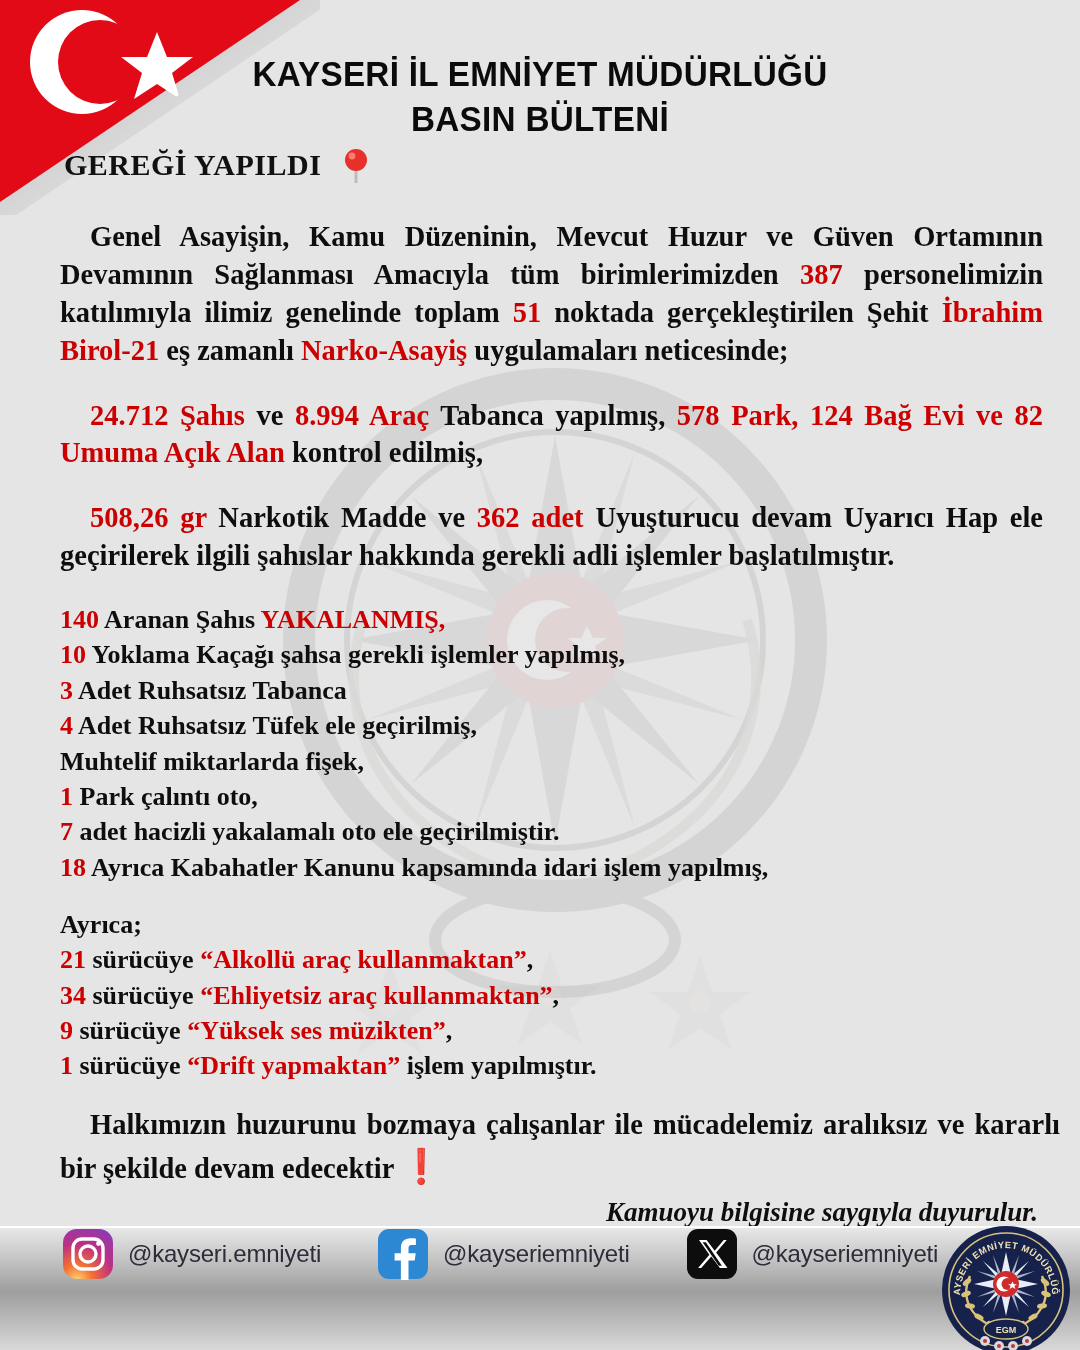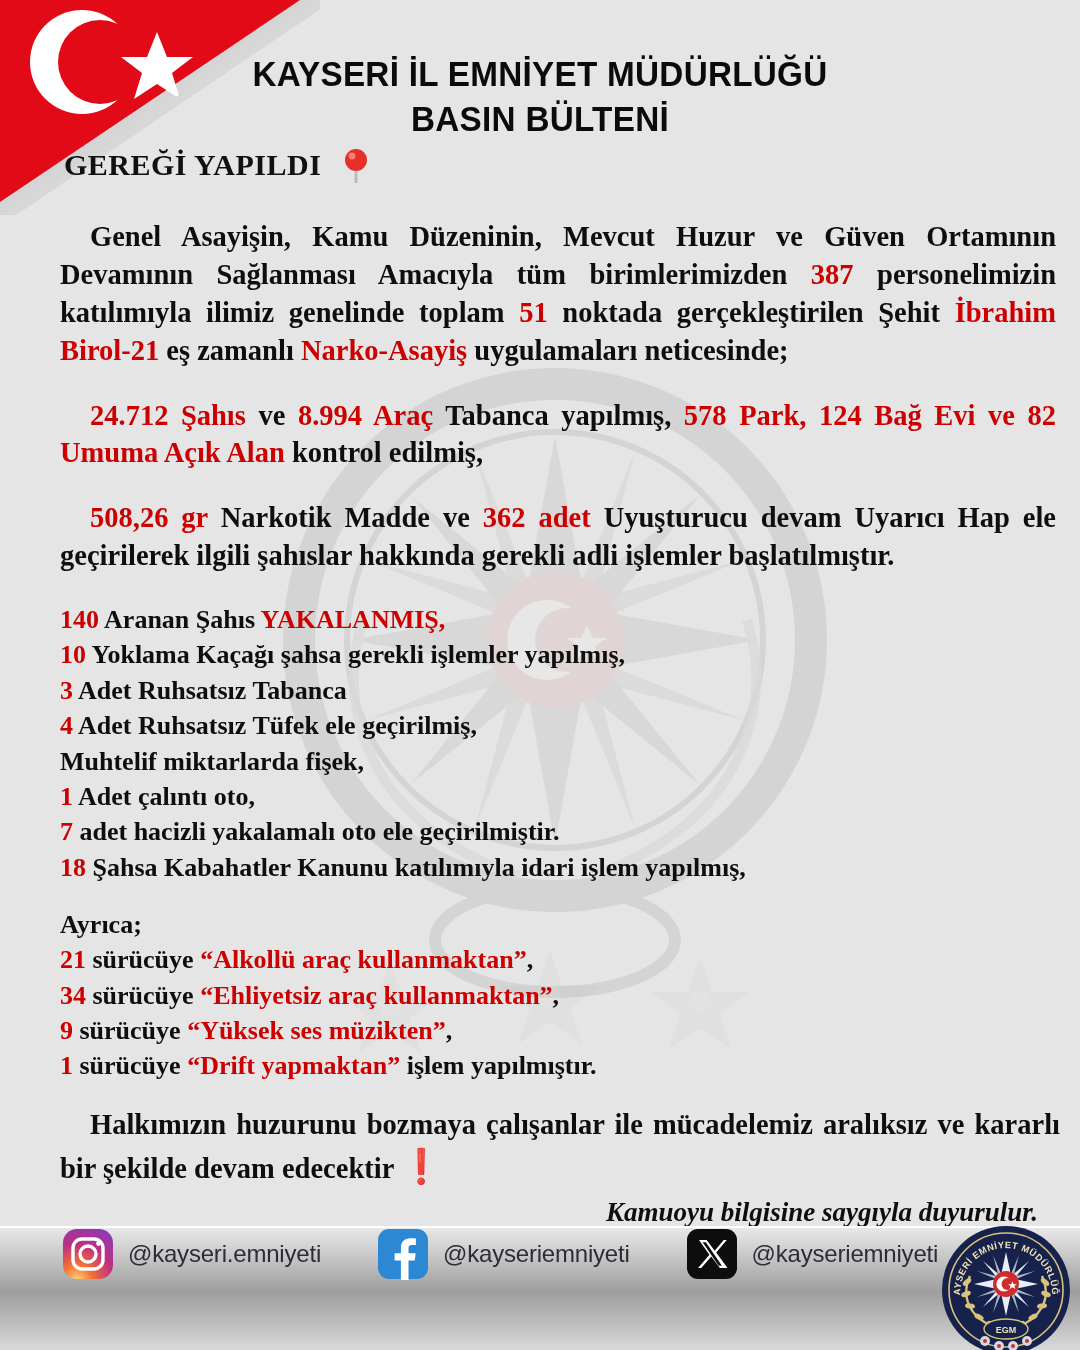--- a/index.html
+++ b/index.html
@@ -103,21 +103,21 @@
     width: 1000px;
     z-index: 2;
   }
   .para {
     font-size: 28.5px;
     line-height: 1.33;
     color: #0e0e0e;
     font-weight: bold;
     text-align: justify;
     text-justify: inter-word;
-    margin: 0 4px 27px 0;
+    margin: 0 17px 27px 0;
   }
   .para.indent { text-indent: 30px; }
   .para .r { color: #cc0000; }
 
   .list-block {
     margin: 0 0 22px 0;
   }
   .list-block .li {
     font-size: 26px;
     line-height: 1.36;
@@ -316,23 +316,23 @@
     <p class="para indent"><span class="r">24.712 Şahıs</span><span> ve </span><span class="r">8.994 Araç</span><span> Tabanca yapılmış, </span><span class="r">578 Park, 124 Bağ Evi ve 82  Umuma Açık Alan</span><span> kontrol edilmiş,</span></p>
 
     <p class="para indent"><span class="r">508,26 gr</span><span> Narkotik Madde ve </span><span class="r">362 adet</span><span> Uyuşturucu devam Uyarıcı Hap ele geçirilerek ilgili şahıslar hakkında gerekli adli işlemler başlatılmıştır.</span></p>
 
     <div class="list-block" id="results-list">
         <div class="li"><span class="num">140</span><span> Aranan Şahıs </span><span class="r">YAKALANMIŞ,</span></div>
         <div class="li"><span class="num">10</span><span> Yoklama Kaçağı şahsa gerekli işlemler yapılmış,</span></div>
         <div class="li"><span class="num">3</span><span> Adet Ruhsatsız Tabanca</span></div>
         <div class="li"><span class="num">4</span><span> Adet Ruhsatsız Tüfek ele geçirilmiş,</span></div>
         <div class="li"><span>Muhtelif miktarlarda fişek,</span></div>
-        <div class="li"><span class="num">1</span><span> Adet çalıntı oto,</span></div>
+        <div class="li"><span class="num">1</span><span> Park çalıntı oto,</span></div>
         <div class="li"><span class="num">7</span><span> adet hacizli yakalamalı oto ele geçirilmiştir.</span></div>
-        <div class="li"><span class="num">18</span><span> Şahsa Kabahatler Kanunu katılımıyla idari işlem yapılmış,</span></div>
+        <div class="li"><span class="num">18</span><span> Ayrıca Kabahatler Kanunu kapsamında idari işlem yapılmış,</span></div>
       </div>
 
     <div class="list-block" id="extra-list">
         <div class="li">Ayrıca;</div>
         <div class="li"><span class="num">21</span><span> sürücüye </span><span class="r">“Alkollü araç kullanmaktan”</span><span>,</span></div>
         <div class="li"><span class="num">34</span><span> sürücüye </span><span class="r">“Ehliyetsiz araç kullanmaktan”</span><span>,</span></div>
         <div class="li"><span class="num">9</span><span> sürücüye </span><span class="r">“Yüksek ses müzikten”</span><span>,</span></div>
         <div class="li"><span class="num">1</span><span> sürücüye </span><span class="r">“Drift yapmaktan”</span><span> işlem yapılmıştır.</span></div>
       </div>
 

